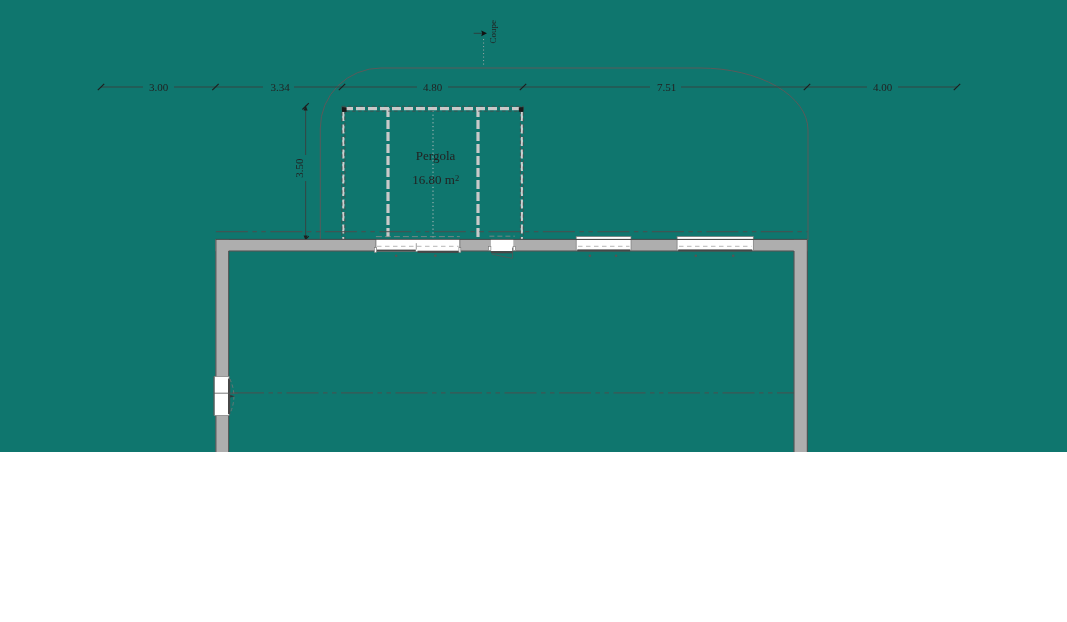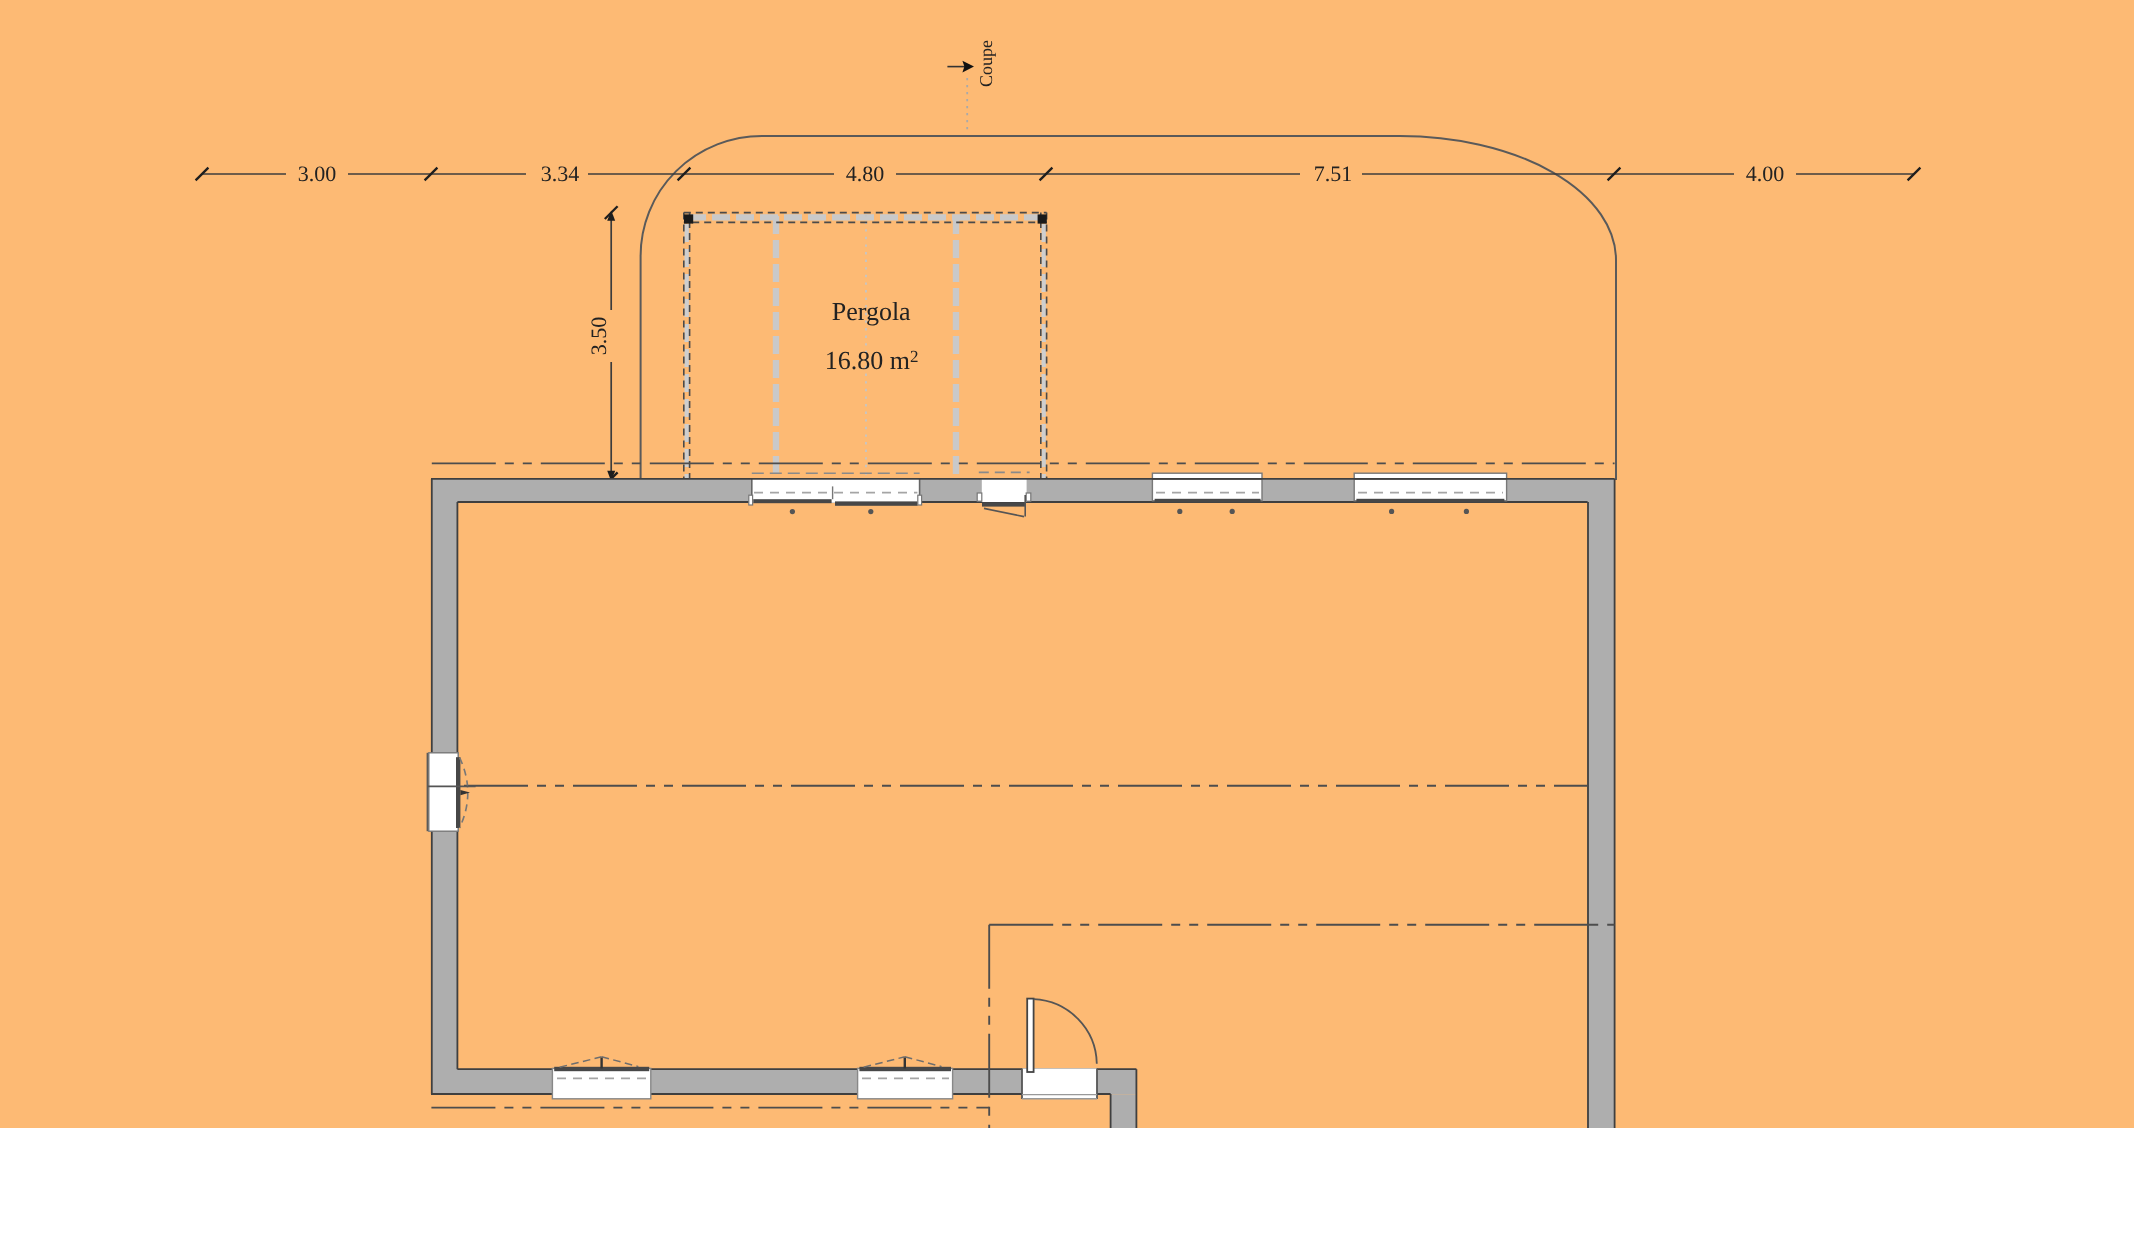--- a/index.html
+++ b/index.html
@@ -1,16 +1,16 @@
 <!DOCTYPE html>
 <html><head>
 <meta charset="utf-8">
 <style>
   html,body{margin:0;padding:0;background:#ffffff;}
-  #page{position:relative;width:1067px;height:564px;background:#fdba74;overflow:hidden;}
+  #page{position:relative;width:1067px;height:452px;background:#0f766e;overflow:hidden;}
   svg{position:absolute;left:0;top:0;}
   text{font-family:"Liberation Serif", serif;fill:#222222;}
 </style>
 </head>
 <body>
 <div id="page">
 <svg width="1067" height="622" viewBox="0 0 1067 622">
 
 <path d="M 320.3 239.6 L 320.3 128 A 60.7 60 0 0 1 381 68 L 700 68 A 108 62 0 0 1 808 130 L 808 240" fill="none" stroke="#5a5a5a" stroke-width="1"></path>
 

